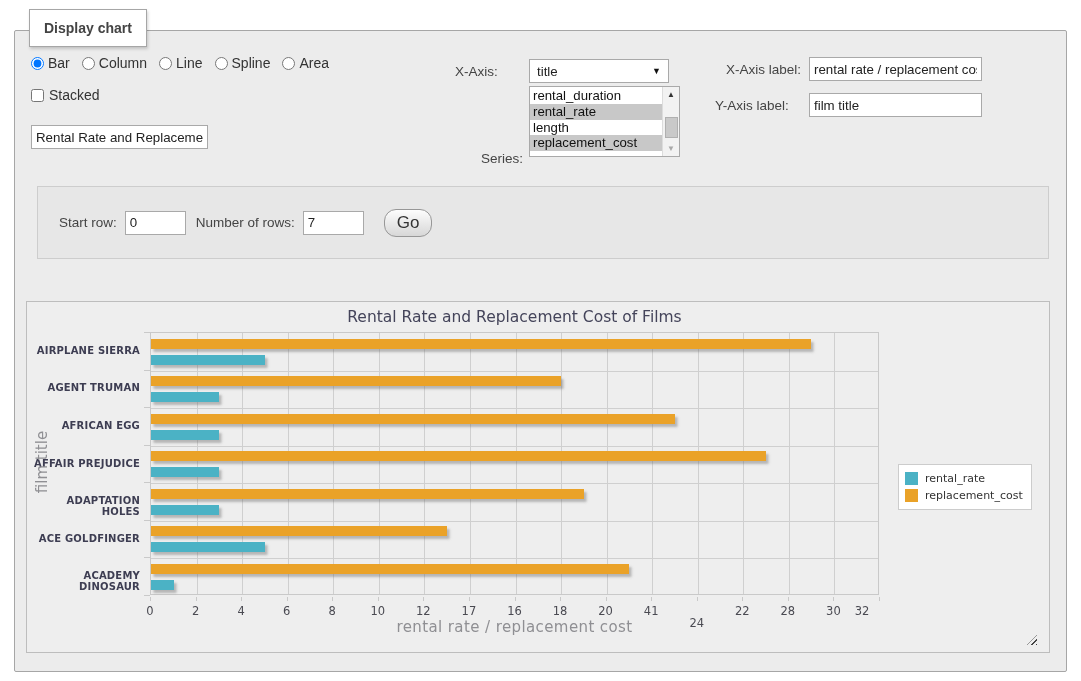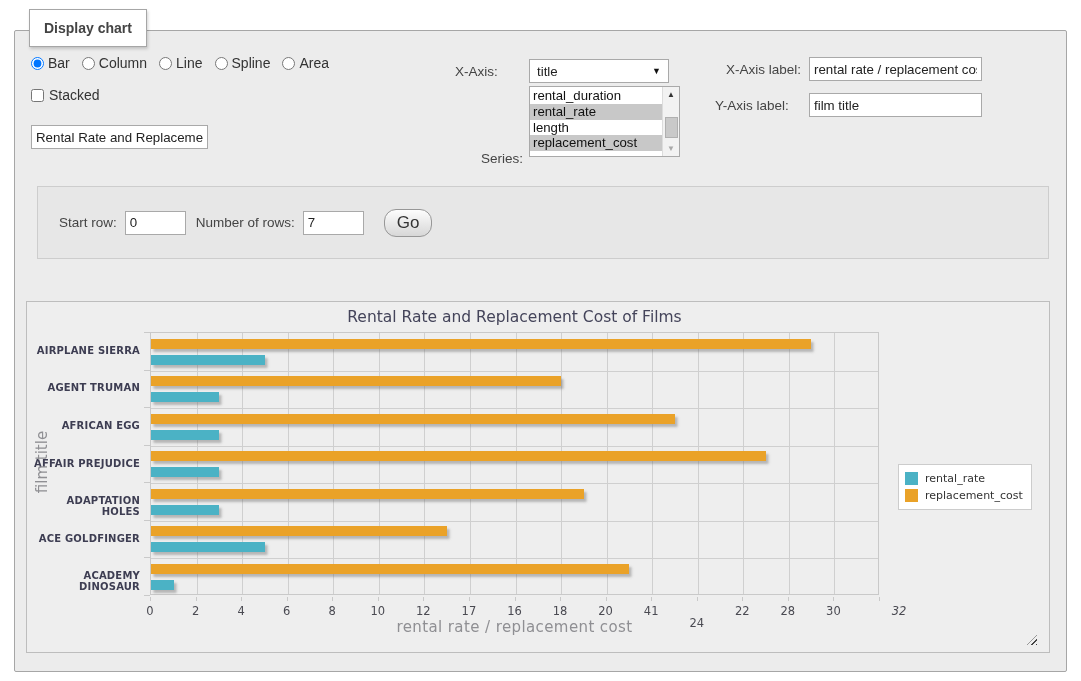--- a/index.html
+++ b/index.html
@@ -234,21 +234,21 @@
           <div class="xtick" style="left: 604.188px; top: 302px;">41</div>
           <div class="btick" style="left: 669.75px; top: 295px;"></div>
           <div class="xtick" style="left: 649.75px; top: 314px;">24</div>
           <div class="btick" style="left: 715.312px; top: 295px;"></div>
           <div class="xtick" style="left: 695.312px; top: 302px;">22</div>
           <div class="btick" style="left: 760.875px; top: 295px;"></div>
           <div class="xtick" style="left: 740.875px; top: 302px;">28</div>
           <div class="btick" style="left: 806.438px; top: 295px;"></div>
           <div class="xtick" style="left: 786.438px; top: 302px;">30</div>
           <div class="btick" style="left: 852px; top: 295px;"></div>
-          <div class="xtick" style="left: 852px; top: 302px; font-style: italic;">32</div>
+          <div class="xtick" style="left: 815px; top: 302px;">32</div>
         </div>
       <div class="xtitle">rental rate / replacement cost</div>
       <div class="ytitle">film title</div>
       <div class="legend-box" id="legend-box">
           <div class="legend-row">
             <div class="legend-swatch" style="background: rgb(75, 178, 197);"></div>
             <div class="legend-label">rental_rate</div>
           </div>
           <div class="legend-row">
             <div class="legend-swatch" style="background: rgb(234, 162, 40);"></div>

